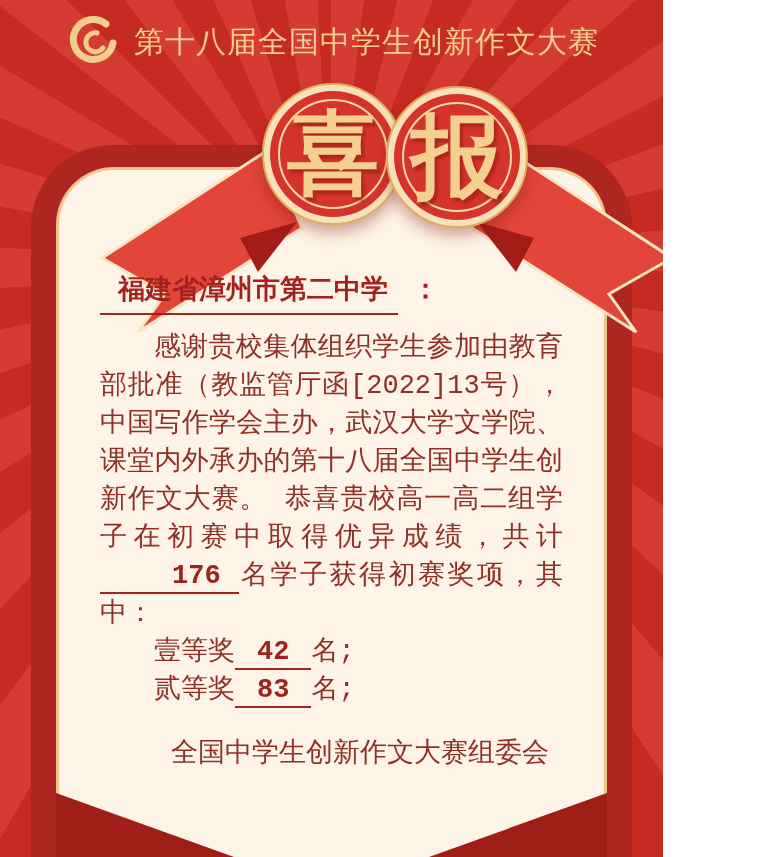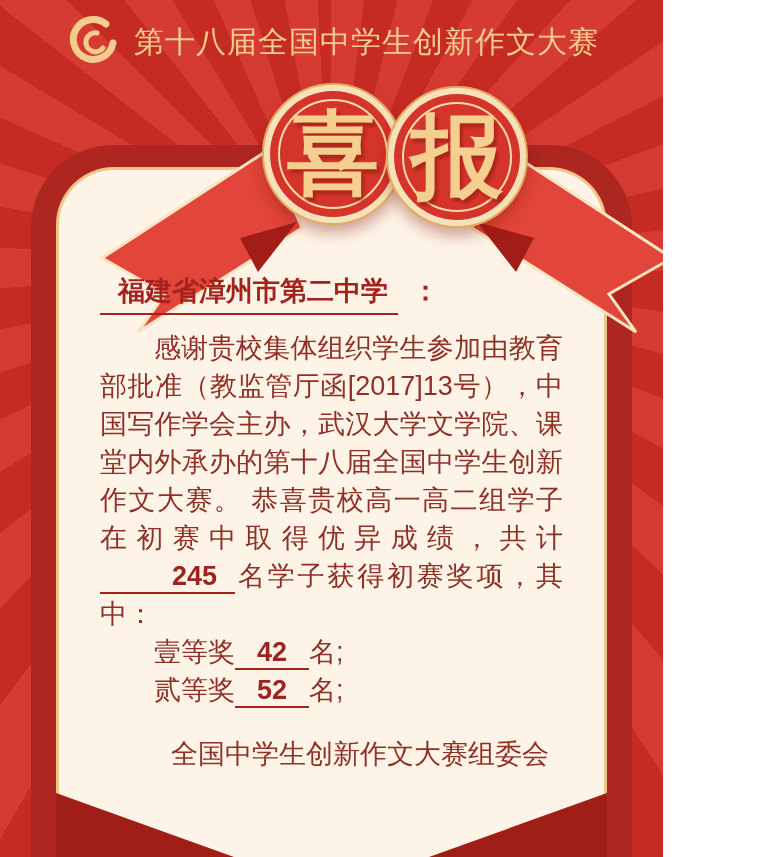--- a/index.html
+++ b/index.html
@@ -25,21 +25,21 @@
   .circle{position:absolute;border-radius:50%;background:#f6e2ba;border:2px solid #e2ab60;
     box-shadow:0 8px 14px rgba(130,20,8,.35);}
   .circle .inner{position:absolute;inset:6px;border-radius:50%;background:#d5342b;}
   .circle .ring{position:absolute;inset:14px;border-radius:50%;border:2px solid rgba(250,228,180,.95);}
   .circle .char{position:absolute;inset:0;display:flex;align-items:center;justify-content:center;
     font-size:92px;font-weight:900;color:#f4cf90;text-shadow:3px 4px 3px rgba(140,28,12,.55);}
   .circle.c-left{left:262px;top:83px;width:138px;height:138px;z-index:6;}
   .circle.c-right{left:386px;top:86px;width:138px;height:138px;z-index:7;}
   
   .letter{position:absolute;left:100px;right:100px;top:272px;color:#8e3026;
-    font-size:27px;line-height:38px;z-index:8;}
+    font-size:27px;line-height:38px;z-index:8;font-family:Liberation Mono, monospace;}
   .school-line{margin:0 0 14px 0;}
   .school{color:#a3231c;font-weight:bold;border-bottom:2px solid #a3231c;
     padding:0 10px 3px 18px;display:inline-block;}
   .school-colon{color:#a3231c;font-weight:bold;margin-left:14px;}
   .para{margin:0;text-indent:2em;text-align:justify;}
   .num{color:#9c241c;font-weight:bold;border-bottom:2px solid #a3231c;
     padding:0 18px 1px 18px;display:inline-block;line-height:30px;}
   .award-row{margin:0 0 0 2em;}
   .award-row .num{padding:0 22px 1px 22px;text-align:center;}
   .sign-block{margin-top:26px;text-align:right;padding-right:14px;}
@@ -80,28 +80,28 @@
     <div class="ring"></div>
     <div class="char">报</div>
   </div>
 
   <div class="letter">
     <p class="school-line">
       <span class="school">福建省漳州市第二中学</span><span class="school-colon">：</span>
     </p>
 
     <p class="para">
-      <span>感谢贵校集体组织学生参加由教育部批准（教监管厅函[2017]13号），中国写作学会主办，武汉大学文学院、课堂内外承办的第十八届全国中学生创新作文大赛。 恭喜贵校高一高二组学子在初赛中取得优异成绩，共计</span><span class="num">245</span><span>名学子获得初赛奖项，其中：</span>
+      <span>感谢贵校集体组织学生参加由教育部批准（教监管厅函[2022]13号），中国写作学会主办，武汉大学文学院、课堂内外承办的第十八届全国中学生创新作文大赛。 恭喜贵校高一高二组学子在初赛中取得优异成绩，共计</span><span class="num">176</span><span>名学子获得初赛奖项，其中：</span>
     </p>
 
     <p class="award-row">
       <span>壹等奖</span><span class="num">42</span><span>名;</span>
     </p>
     <p class="award-row">
-      <span>贰等奖</span><span class="num">52</span><span>名;</span>
+      <span>贰等奖</span><span class="num">83</span><span>名;</span>
     </p>
 
 
     <div class="sign-block">
       <p class="signature">全国中学生创新作文大赛组委会</p>
 
     </div>
   </div>
 
 </div>

